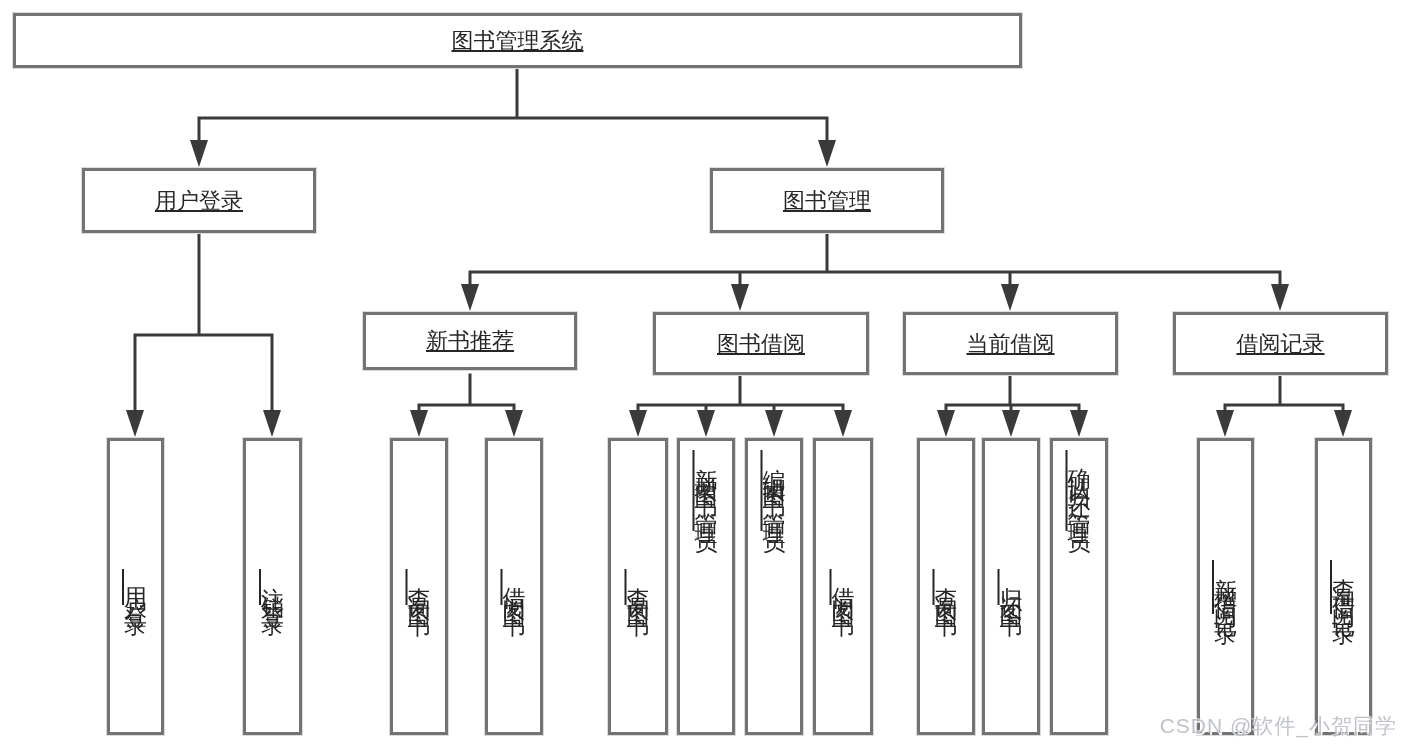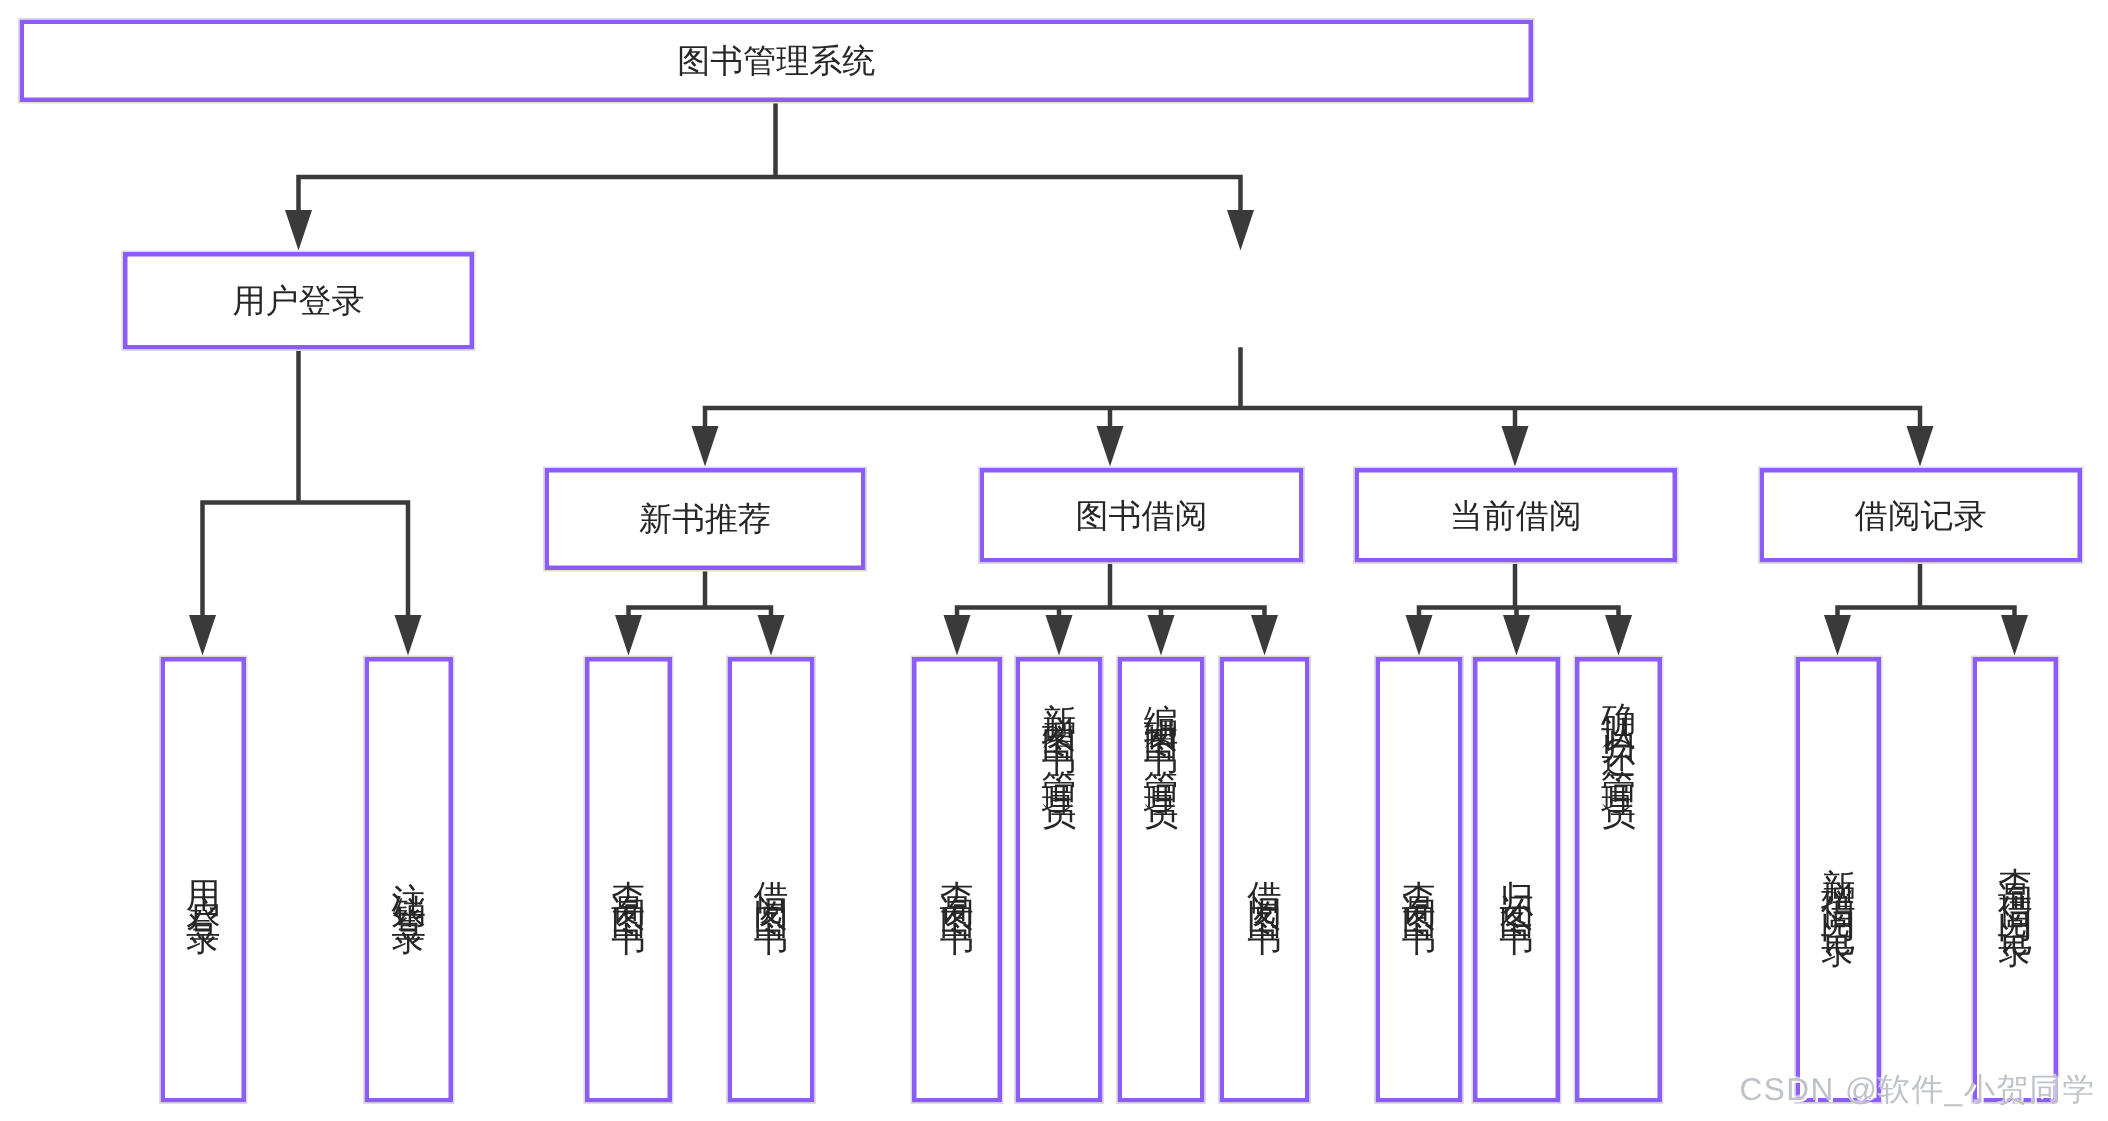--- a/index.html
+++ b/index.html
@@ -3,23 +3,23 @@
 <meta charset="utf-8">
 <style>
   html,body{margin:0;padding:0;background:#fff;}
   .canvas{
     position:relative;width:1405px;height:747px;background:#ffffff;
     font-family:"Liberation Sans","DejaVu Sans",sans-serif;overflow:hidden;
   }
   .wires{position:absolute;left:0;top:0;width:1405px;height:747px;}
   .box{
     position:absolute;box-sizing:border-box;background:#fff;
-    border:3px solid #8b5cf6;outline:1px solid #dcdcdc;
+    border:3px solid #737373;outline:1px solid #dcdcdc;
     display:flex;align-items:center;justify-content:center;
-    color:#262626;font-size:22px;line-height:1;white-space:nowrap;
+    color:#262626;font-size:22px;line-height:1;white-space:nowrap;text-decoration:underline;
   }
   .v{
     writing-mode:vertical-rl;text-orientation:mixed;
     font-size:23px;letter-spacing:9px;white-space:normal;
   }
   .v.top{justify-content:flex-start;padding-top:9px;}
   .watermark{
     position:absolute;right:8px;bottom:7px;
     font-size:21px;letter-spacing:1px;color:#bfc3c9;
     text-shadow:1.5px 1.5px 0 rgba(255,255,255,0.95), -1px -1px 0 rgba(255,255,255,0.6);
@@ -71,22 +71,23 @@
       <polygon points="1002,410 1020,410 1011,437"></polygon>
       <polygon points="1070,410 1088,410 1079,437"></polygon>
       <polygon points="1216,410 1234,410 1225,437"></polygon>
       <polygon points="1334,410 1352,410 1343,437"></polygon>
     </g>
   </svg>
 
   <div class="box" style="left:13px;top:13px;width:1009px;height:55px">图书管理系统</div>
 
   <div class="box" style="left:82px;top:168px;width:234px;height:65px">用户登录</div>
+  <div class="box" style="left:710px;top:168px;width:234px;height:65px">图书管理</div>
 
-  <div class="box" style="left:363px;top:312px;width:214px;height:68px">新书推荐</div>
+  <div class="box" style="left:363px;top:312px;width:214px;height:58px">新书推荐</div>
   <div class="box" style="left:653px;top:312px;width:216px;height:63px">图书借阅</div>
   <div class="box" style="left:903px;top:312px;width:215px;height:63px">当前借阅</div>
   <div class="box" style="left:1173px;top:312px;width:215px;height:63px">借阅记录</div>
 
   <div class="box v" style="left:107px;top:438px;width:57px;height:297px">用户登录</div>
   <div class="box v" style="left:243px;top:438px;width:59px;height:297px">注销登录</div>
 
   <div class="box v" style="left:390px;top:438px;width:58px;height:297px">查询图书</div>
   <div class="box v" style="left:485px;top:438px;width:58px;height:297px">借阅图书</div>
 

